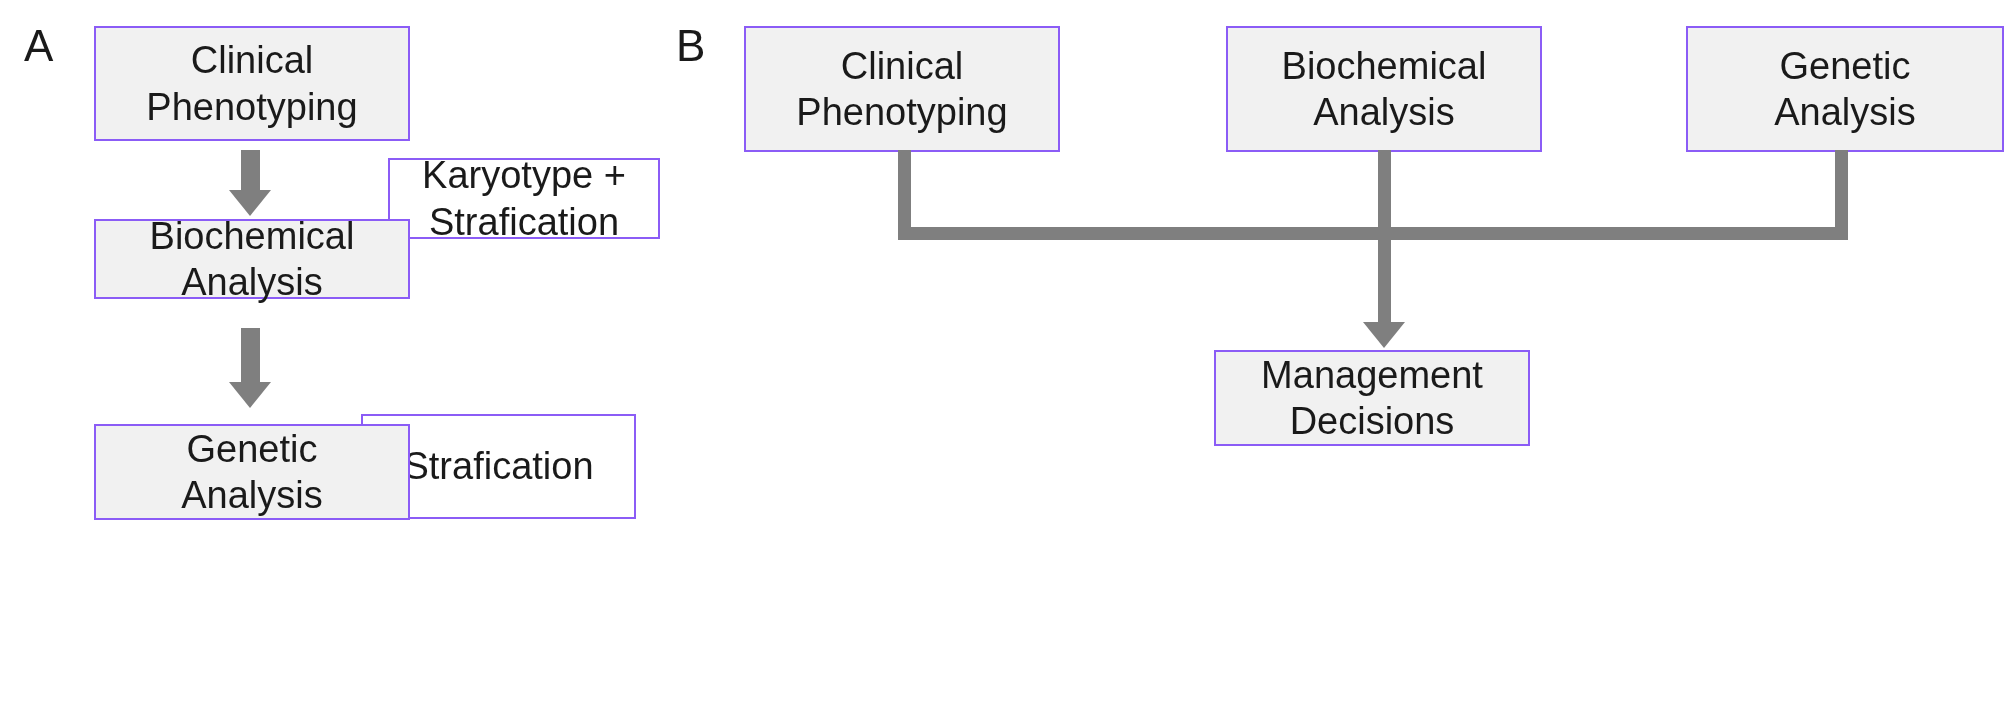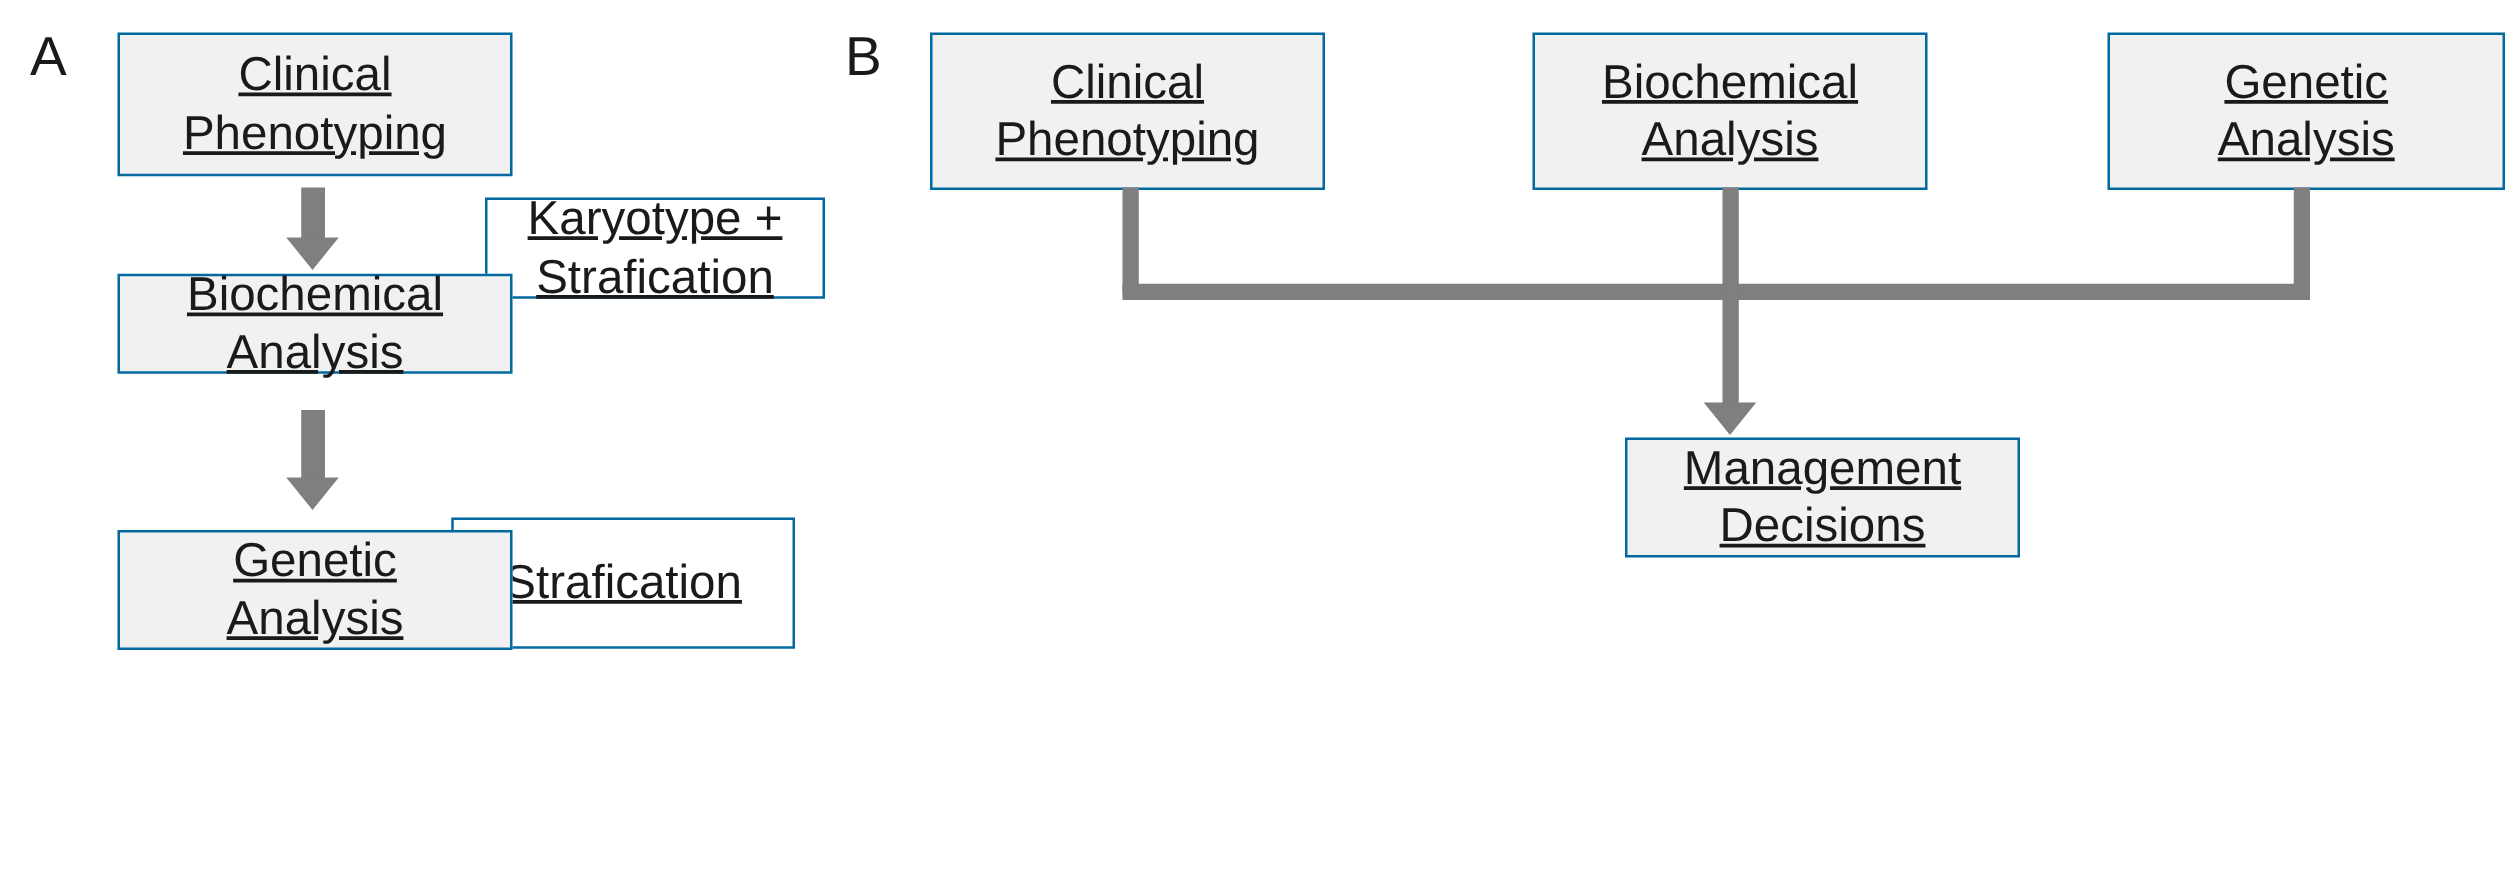--- a/index.html
+++ b/index.html
@@ -21,32 +21,31 @@
     position: absolute;
     font-size: 44px;
     line-height: 1;
     color: #1a1a1a;
     font-family: "Liberation Sans", sans-serif;
     letter-spacing: 0px;
   }
   .node {
     position: absolute;
     box-sizing: border-box;
-    border: 2px solid #0369a1;
+    border: 2px solid #8b5cf6;
     background: #f1f1f1;
     display: flex;
     align-items: center;
     justify-content: center;
     text-align: center;
     color: #1a1a1a;
     font-size: 38px;
     line-height: 1.22;
     font-family: "Liberation Sans", sans-serif;
     padding: 0 6px;
-    text-decoration: underline;
   }
   .node.plain {
     background: #ffffff;
   }
   .node .label-text {
     display: block;
     white-space: pre-line;
   }
   .conn {
     position: absolute;
@@ -126,20 +125,20 @@
     </div>
 
     <div class="conn" style="left:898px; top:150px; width:13px; height:85px;"></div>
     <div class="conn" style="left:898px; top:227px; width:950px; height:13px;"></div>
 
     <div class="conn" style="left:1835px; top:150px; width:13px; height:90px;"></div>
 
     <div class="arrow-shaft" style="left:1378px; top:150px; width:13px; height:175px;"></div>
     <div class="arrow-head" style="left:1363px; top:322px;"></div>
 
-    <div class="node" style="left:1300px; top:350px; width:316px; height:96px;">
+    <div class="node" style="left:1214px; top:350px; width:316px; height:96px;">
       <span class="label-text">Management
 Decisions</span>
     </div>
 
   </div>
 
 </div>
 
 </body></html>

